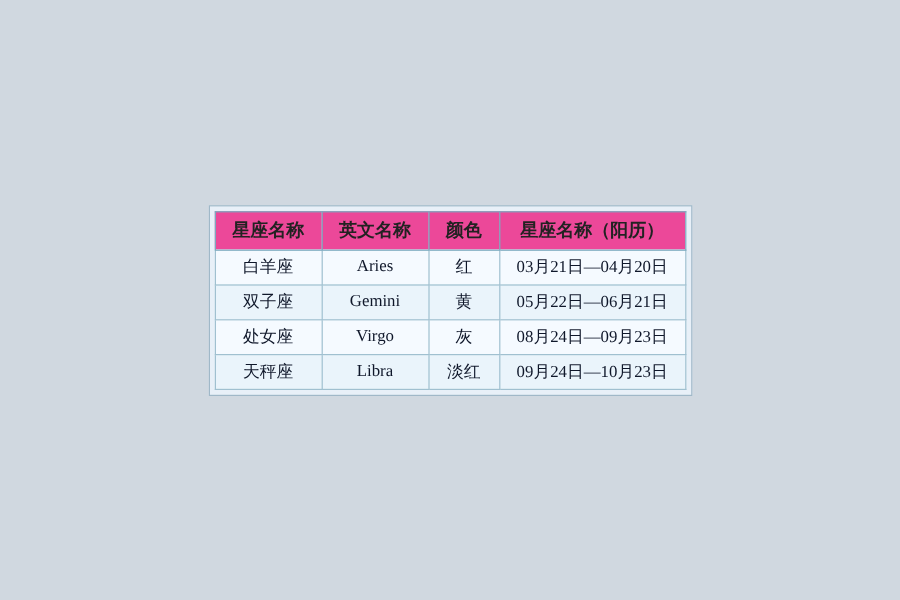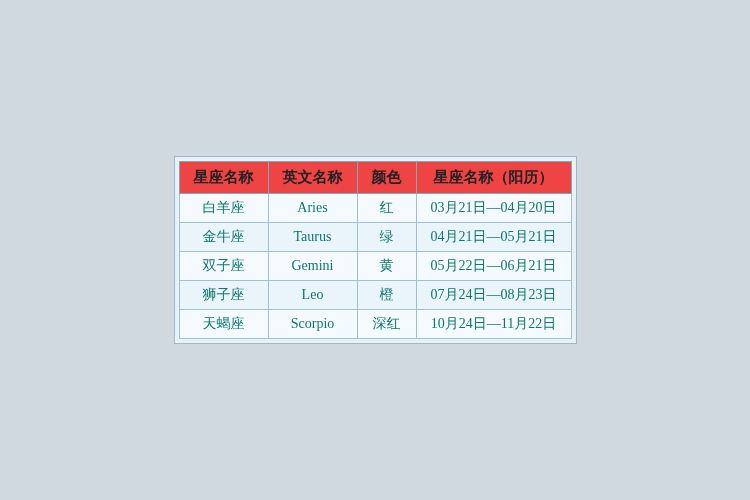--- a/index.html
+++ b/index.html
@@ -23,36 +23,36 @@
       border: 1px solid #a0b8c8;
       padding: 4px;
     }
 
     table {
       border-collapse: collapse;
       background-color: #f0f8ff;
     }
 
     th {
-      background-color: #ef4444;
+      background-color: #ec4899;
       border: 1px solid #7aaabf;
       padding: 6px 14px;
       text-align: center;
       font-size: 15px;
       font-weight: bold;
       color: #222;
       white-space: nowrap;
     }
 
     td {
       border: 1px solid #a0c0d0;
       padding: 5px 14px;
       text-align: center;
       font-size: 14px;
-      color: #0f766e;
+      color: #0f172a;
       white-space: nowrap;
       background-color: #f5faff;
     }
 
     tr:nth-child(even) td {
       background-color: #eaf4fb;
     }
   </style>
 </head>
 <body>
@@ -68,38 +68,32 @@
       </tr>
     </thead>
     <tbody id="table-body">
     <tr>
           <td>白羊座</td>
           <td>Aries</td>
           <td>红</td>
           <td>03月21日—04月20日</td>
         </tr>
         <tr>
-          <td>金牛座</td>
-          <td>Taurus</td>
-          <td>绿</td>
-          <td>04月21日—05月21日</td>
-        </tr>
-        <tr>
           <td>双子座</td>
           <td>Gemini</td>
           <td>黄</td>
           <td>05月22日—06月21日</td>
         </tr>
         <tr>
-          <td>狮子座</td>
-          <td>Leo</td>
-          <td>橙</td>
-          <td>07月24日—08月23日</td>
+          <td>处女座</td>
+          <td>Virgo</td>
+          <td>灰</td>
+          <td>08月24日—09月23日</td>
         </tr>
         <tr>
-          <td>天蝎座</td>
-          <td>Scorpio</td>
-          <td>深红</td>
-          <td>10月24日—11月22日</td>
+          <td>天秤座</td>
+          <td>Libra</td>
+          <td>淡红</td>
+          <td>09月24日—10月23日</td>
         </tr>
       </tbody>
   </table>
 </div>
 
 </body></html>

